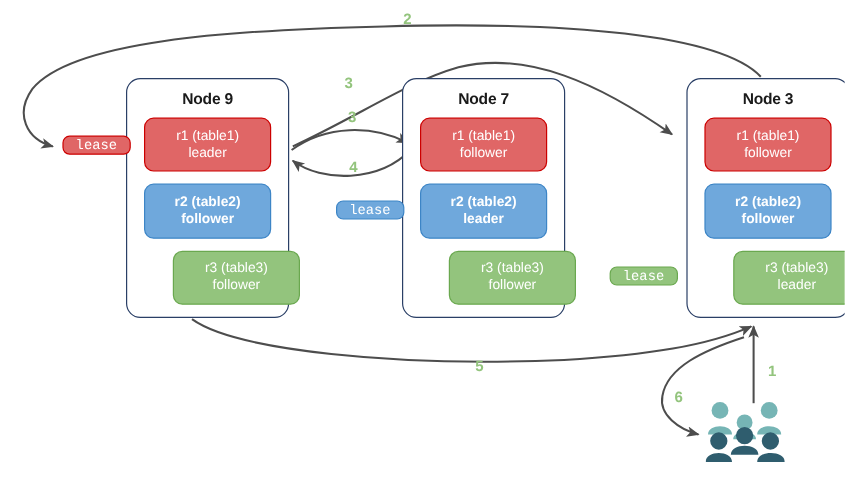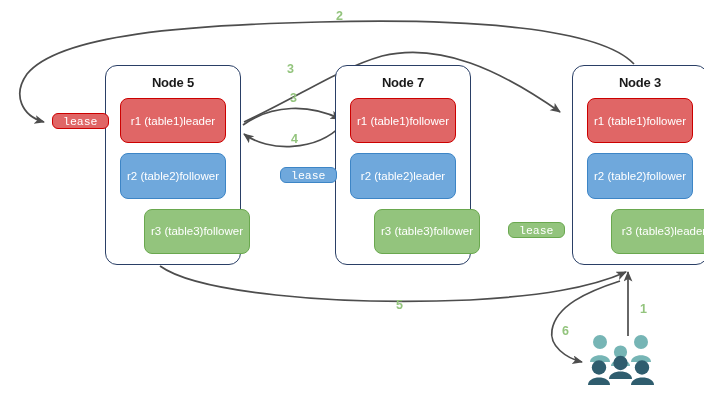--- a/index.html
+++ b/index.html
@@ -42,37 +42,38 @@
     color: #1a1a1a;
     letter-spacing: -0.2px;
     margin-bottom: 8px;
   }
   .replica {
     box-sizing: border-box;
     width: 106px;
     height: 48px;
     border-radius: 8px;
     display: flex;
-    flex-direction: row;
+    flex-direction: column;
     align-items: center;
     justify-content: center;
     color: #ffffff;
     font-size: 11.5px;
     line-height: 14px;
     margin-bottom: 10px;
     text-align: center;
   }
   .replica .l1, .replica .l2 { display: block; }
   .rep-red {
     background: #e06666;
     border: 1.4px solid #cc0000;
   }
   .rep-blue {
     background: #6fa8dc;
     border: 1.4px solid #3d85c6;
+    font-weight: bold;
   }
   .rep-green {
     background: #93c47d;
     border: 1.4px solid #6aa84f;
     margin-left: 48px;
   }
   .lease {
     position: absolute;
     box-sizing: border-box;
     border-radius: 6px;
@@ -129,21 +130,21 @@
     <path d="M 342 125 C 316 152, 268 152, 244 134" fill="none" stroke="#4d4d4d" stroke-width="1.7" marker-end="url(#arrowhead)"></path>
 
     <path d="M 160 266 C 196 292, 330 306, 470 300 C 540 296, 590 288, 626 272" fill="none" stroke="#4d4d4d" stroke-width="1.7" marker-end="url(#arrowhead)"></path>
 
     <path d="M 628 336 L 628 272" fill="none" stroke="#4d4d4d" stroke-width="1.7" marker-end="url(#arrowhead)"></path>
 
     <path d="M 620 281 C 586 292, 556 306, 552 330 C 549 346, 566 358, 582 362" fill="none" stroke="#4d4d4d" stroke-width="1.7" marker-end="url(#arrowhead)"></path>
   </svg>
 
   <div class="node" style="left:105px; top:65px; width:136px; height:200px;">
-    <div class="node-title">Node 5</div>
+    <div class="node-title">Node 9</div>
     <div class="replica rep-red">
       <span class="l1">r1 (table1)</span>
       <span class="l2">leader</span>
     </div>
     <div class="replica rep-blue">
       <span class="l1">r2 (table2)</span>
       <span class="l2">follower</span>
     </div>
     <div class="replica rep-green">
       <span class="l1">r3 (table3)</span>

